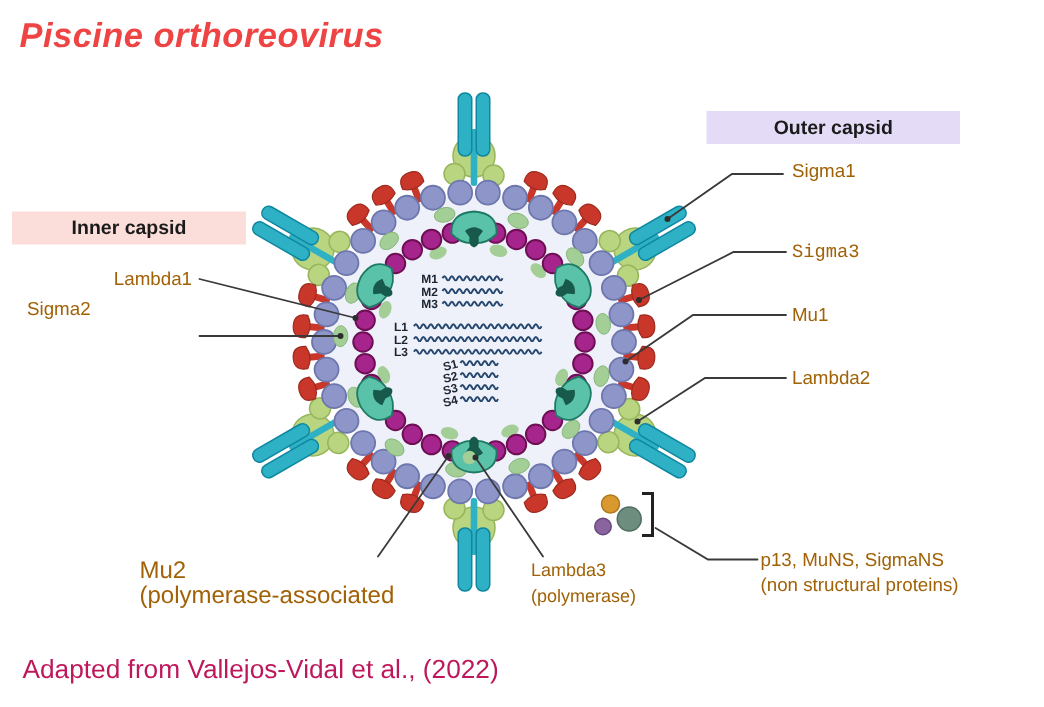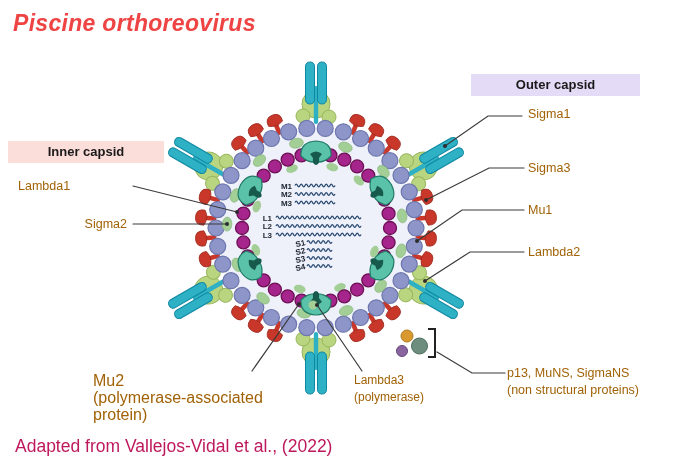--- a/index.html
+++ b/index.html
@@ -5,24 +5,24 @@
   html,body{margin:0;padding:0;background:#fff;}
   .canvas{position:relative;width:696px;height:471px;background:#ffffff;overflow:hidden;
           font-family:"Liberation Sans",sans-serif;}
   .title{position:absolute;left:13px;top:10px;font-size:23px;font-weight:bold;font-style:italic;
          color:#8e2578;letter-spacing:.3px;}
   .capsid-box{position:absolute;font-size:13px;font-weight:bold;color:#1a1a1a;text-align:center;
               line-height:22px;height:22px;}
   .capsid-box.inner{left:8px;top:141px;width:156px;background:#fbdeda;}
   .capsid-box.outer{left:471px;top:74px;width:169px;background:#e4dbf7;}
   .lbl{position:absolute;font-size:12.5px;color:#a16207;white-space:nowrap;}
-  .lbl-lambda1{left:18px;top:179px;width:110px;text-align:left;}
-  .lbl-sigma2{left:18px;top:217px;width:109px;text-align:right;}
+  .lbl-lambda1{left:18px;top:179px;width:110px;text-align:right;}
+  .lbl-sigma2{left:18px;top:199px;width:109px;}
   .lbl-sigma1{left:528px;top:107px;}
-  .lbl-sigma3{left:528px;top:161px;}
+  .lbl-sigma3{left:528px;top:161px;font-family:Liberation Mono, monospace;}
   .lbl-mu1{left:528px;top:203px;}
   .lbl-lambda2{left:528px;top:245px;}
   .lbl-mu2{left:93px;top:372px;width:170px;text-align:left;font-size:16px;line-height:17px;}
   .lbl-lambda3{left:354px;top:372px;font-size:12px;line-height:17px;}
   .lbl-ns{left:507px;top:365px;font-size:12.5px;line-height:17px;}
   .attribution{position:absolute;left:15px;top:436px;font-size:17.5px;color:#be185d;}
   svg{position:absolute;left:0;top:0;}
 </style>
 </head>
 <body>
@@ -318,21 +318,20 @@
   <div class="lbl lbl-lambda1">Lambda1</div>
   <div class="lbl lbl-sigma2">Sigma2</div>
   <div class="lbl lbl-sigma1">Sigma1</div>
   <div class="lbl lbl-sigma3">Sigma3</div>
   <div class="lbl lbl-mu1">Mu1</div>
   <div class="lbl lbl-lambda2">Lambda2</div>
 
   <div class="lbl lbl-mu2">
     <div>Mu2</div>
     <div>(polymerase-associated</div>
-    <div>protein)</div>
   </div>
 
   <div class="lbl lbl-lambda3">
     <div>Lambda3</div>
     <div>(polymerase)</div>
   </div>
 
   <div class="lbl lbl-ns">
     <div>p13, MuNS, SigmaNS</div>
     <div>(non structural proteins)</div>

